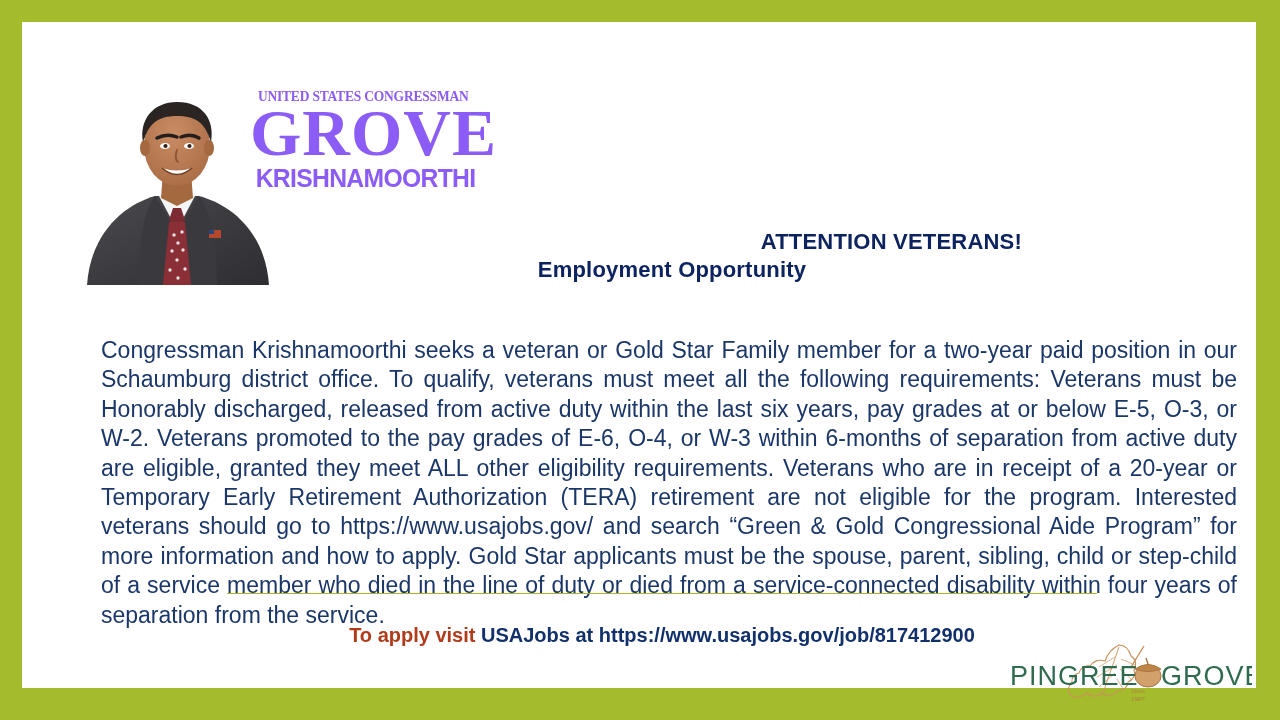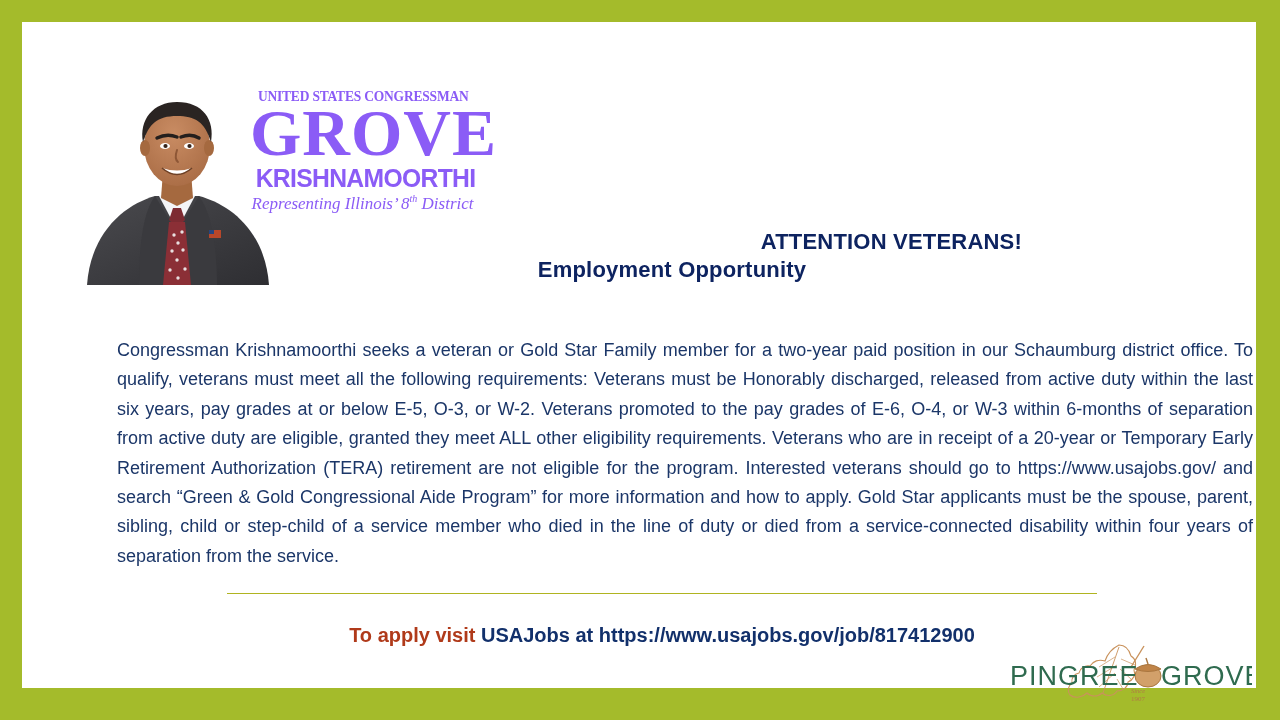--- a/index.html
+++ b/index.html
@@ -78,26 +78,25 @@
     font-weight:700;
   }
   .title-1{font-size:22px;letter-spacing:.2px;line-height:1.28;text-align:right;}
   .title-2{font-size:22px;letter-spacing:.2px;line-height:1.28;}
 
   
   .body-copy{
     position:absolute;left:79px;top:314px;
     width:1136px;
     color:#1b3668;
-    font-size:18px;
+    font-size:23px;
     line-height:29.4px;
     text-align:justify;
     font-stretch:condensed;
     font-family:"Liberation Sans Narrow","Liberation Sans", sans-serif;
-    margin-left:16px;
   }
 
   
   .divider{
     position:absolute;left:205px;top:571px;
     width:870px;height:0;
     border-top:1.6px solid #b0b420;
   }
 
   
@@ -191,21 +190,20 @@
             <path d="M85 88 q15 12 30 0 q-15 5 -30 0 Z" fill="#ffffff"></path>
             <path d="M85 88 q15 13 30 0" stroke="#6d4026" stroke-width="1.6" fill="none"></path>
           </g>
         </svg>
       </div>
 
       <div class="wordmark">
         <div class="wm-top">UNITED STATES CONGRESSMAN</div>
         <div class="wm-raja">GROVE</div>
         <div class="wm-last">KRISHNAMOORTHI</div>
-        <div class="wm-sub"><span>Representing Illinois’ 8</span><sup>th</sup><span> District</span></div>
       </div>
     </div>
 
     <div class="titles">
       <div class="title-1">ATTENTION VETERANS!</div>
       <div class="title-2">Employment Opportunity</div>
     </div>
 
     <div class="body-copy">Congressman Krishnamoorthi seeks a veteran or Gold Star Family member for a two-year paid position in our Schaumburg district office. To qualify, veterans must meet all the following requirements: Veterans must be Honorably discharged, released from active duty within the last six years, pay grades at or below E-5, O-3, or W-2. Veterans promoted to the pay grades of E-6, O-4, or W-3 within 6-months of separation from active duty are eligible, granted they meet ALL other eligibility requirements. Veterans who are in receipt of a 20-year or Temporary Early Retirement Authorization (TERA) retirement are not eligible for the program. Interested veterans should go to https://www.usajobs.gov/ and search “Green &amp; Gold Congressional Aide Program” for more information and how to apply. Gold Star applicants must be the spouse, parent, sibling, child or step-child of a service member who died in the line of duty or died from a service-connected disability within four years of separation from the service.</div>
 

